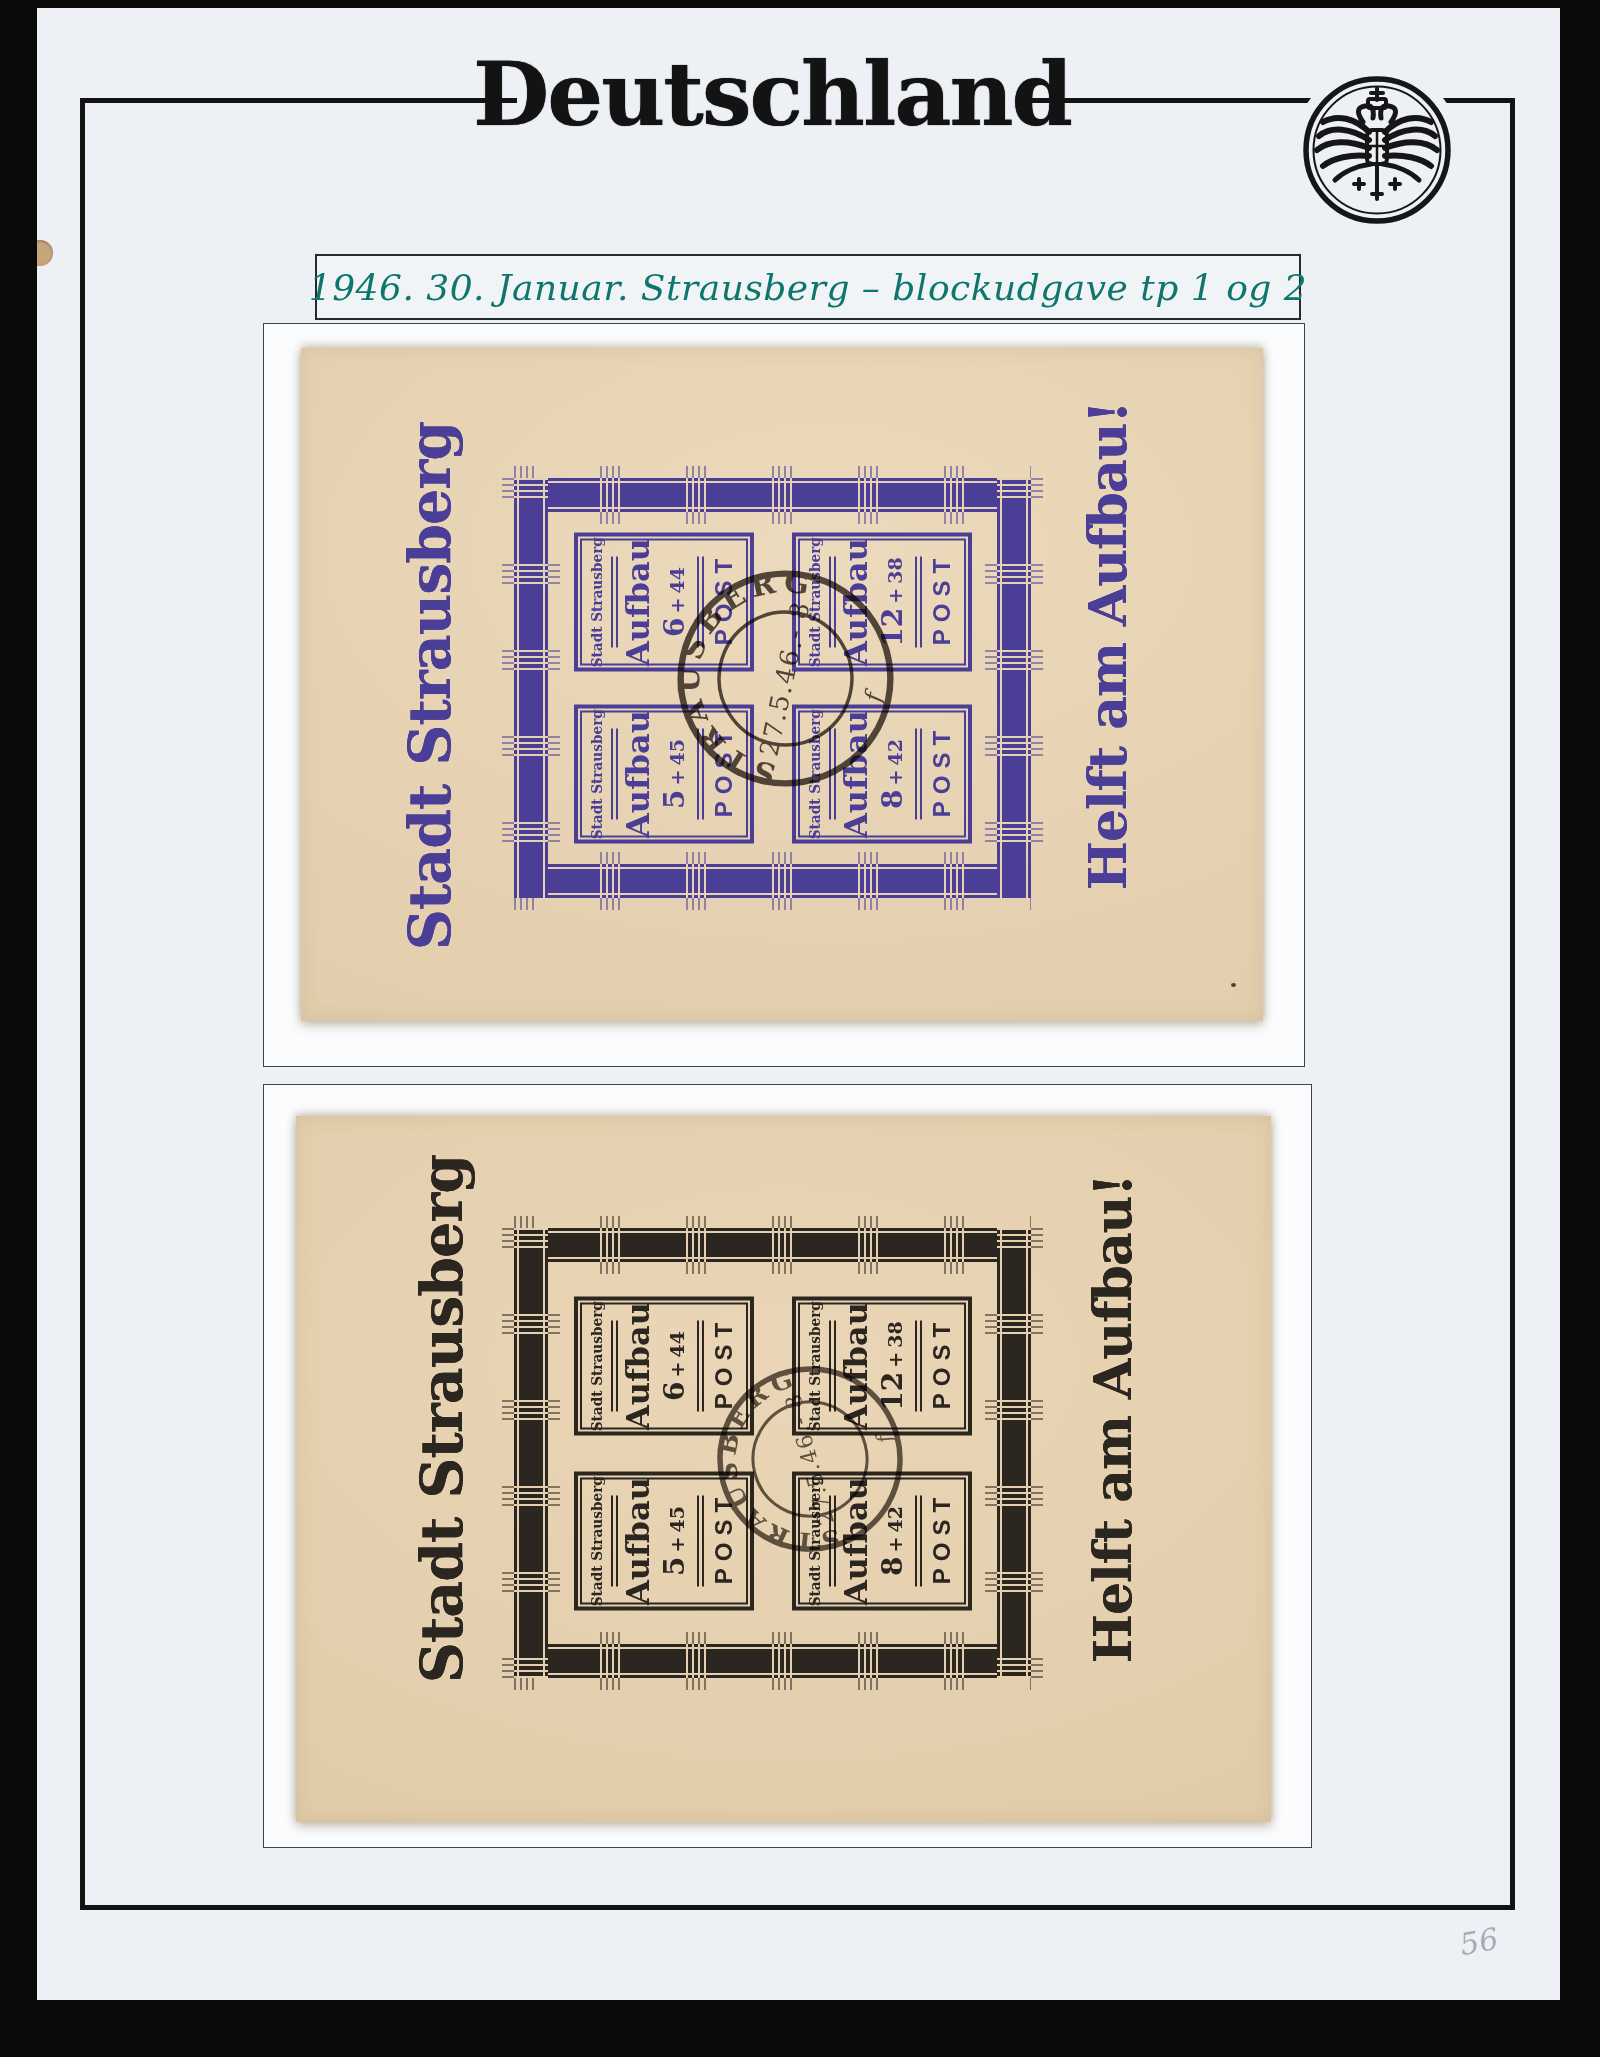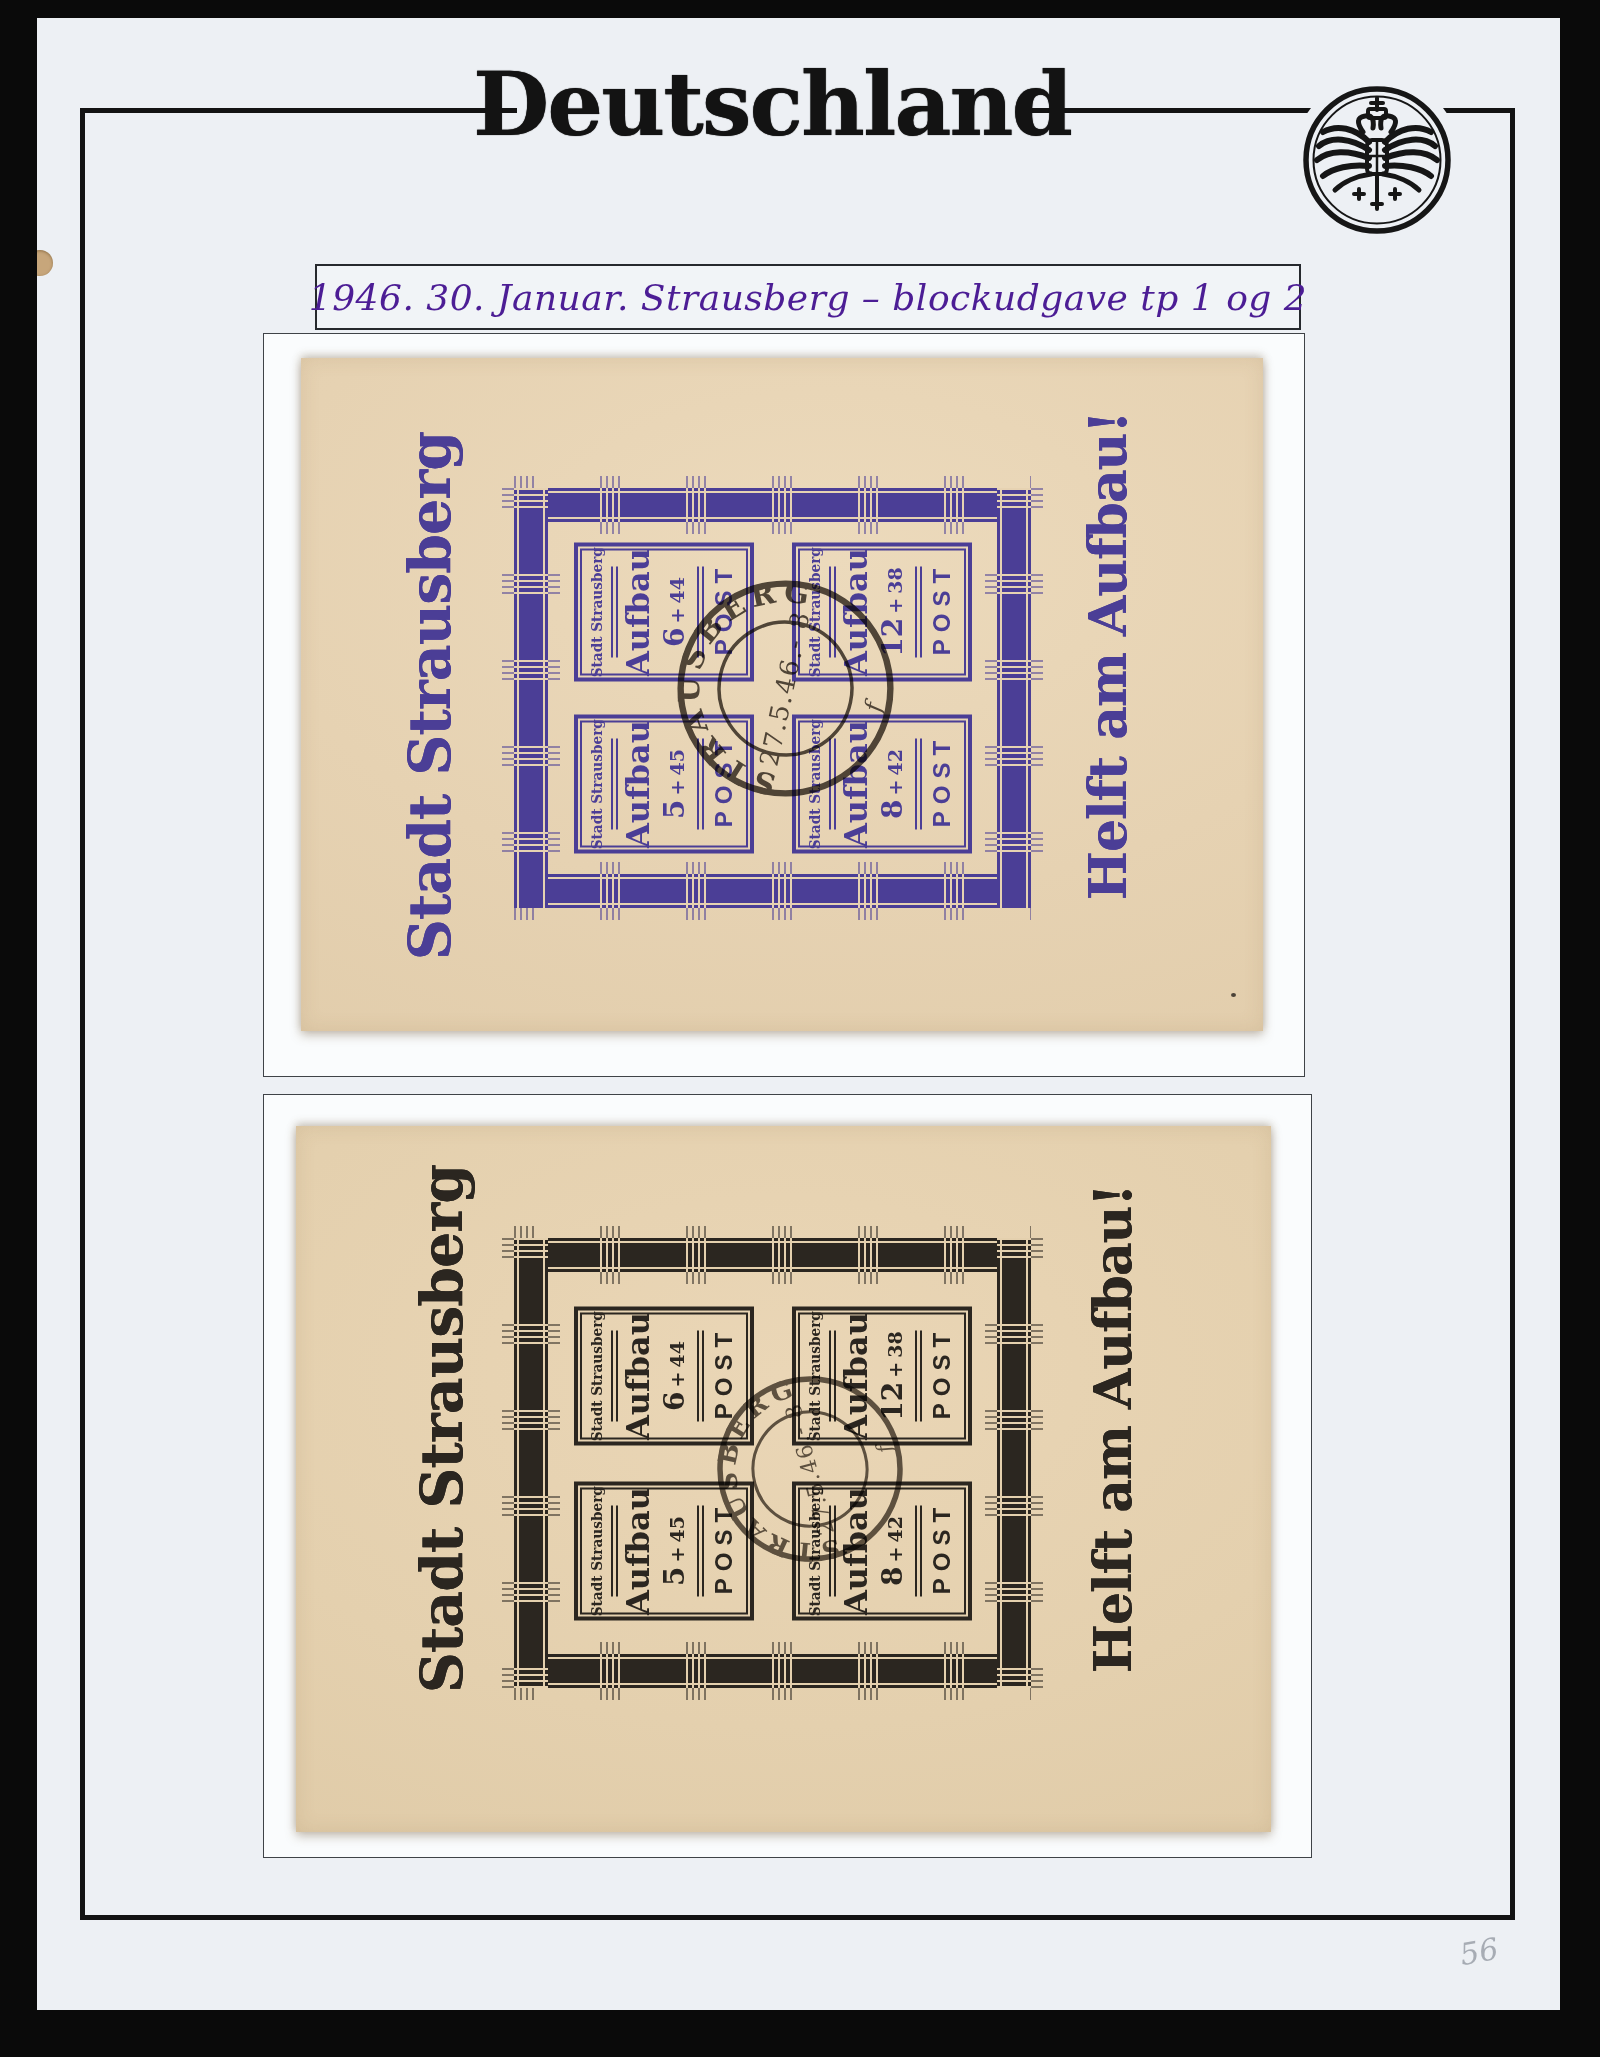--- a/index.html
+++ b/index.html
@@ -2,21 +2,21 @@
 <html><head>
 <meta charset="utf-8">
 <style>
   html,body{margin:0;padding:0;}
   body{
     width:1600px;height:2057px;position:relative;background:#0a0a0a;
     font-family:"DejaVu Serif", serif; overflow:hidden;
   }
   
   .page{
-    position:absolute;left:37px;top:18px;width:1523px;height:1992px;
+    position:absolute;left:37px;top:8px;width:1523px;height:1992px;
     background:#edf0f4;overflow:hidden;
   }
   .punch-hole{
     position:absolute;left:-10px;top:232px;width:26px;height:26px;border-radius:50%;
     background:#c7a67b;box-shadow:inset 0 1px 3px rgba(90,60,20,.5);
   }
   .frame{
     position:absolute;left:43px;top:90px;width:1435px;height:1812px;
     border:5px solid #131313;box-sizing:border-box;
   }
@@ -31,21 +31,21 @@
   .seal{
     position:absolute;left:1256px;top:58px;width:168px;height:168px;border-radius:50%;
     background:#edf0f4;display:flex;align-items:center;justify-content:center;
   }
   .caption-box{
     position:absolute;left:278px;top:246px;width:986px;height:66px;box-sizing:border-box;
     border:2px solid #26292d;background:#f1f4f7;
     display:flex;align-items:center;justify-content:center;
   }
   .caption-box span{
-    font-family:"DejaVu Serif",serif;font-style:italic;font-size:36px;color:#4c1d95;
+    font-family:"DejaVu Serif",serif;font-style:italic;font-size:36px;color:#0f766e;
     letter-spacing:.5px;white-space:nowrap;
   }
   
   .card{
     position:absolute;background:#fafcfd;border:1px solid #3f4347;box-sizing:border-box;
   }
   .card1{left:226px;top:315px;width:1042px;height:744px;}
   .card2{left:226px;top:1076px;width:1049px;height:764px;}
   .sheet{
     position:absolute;

